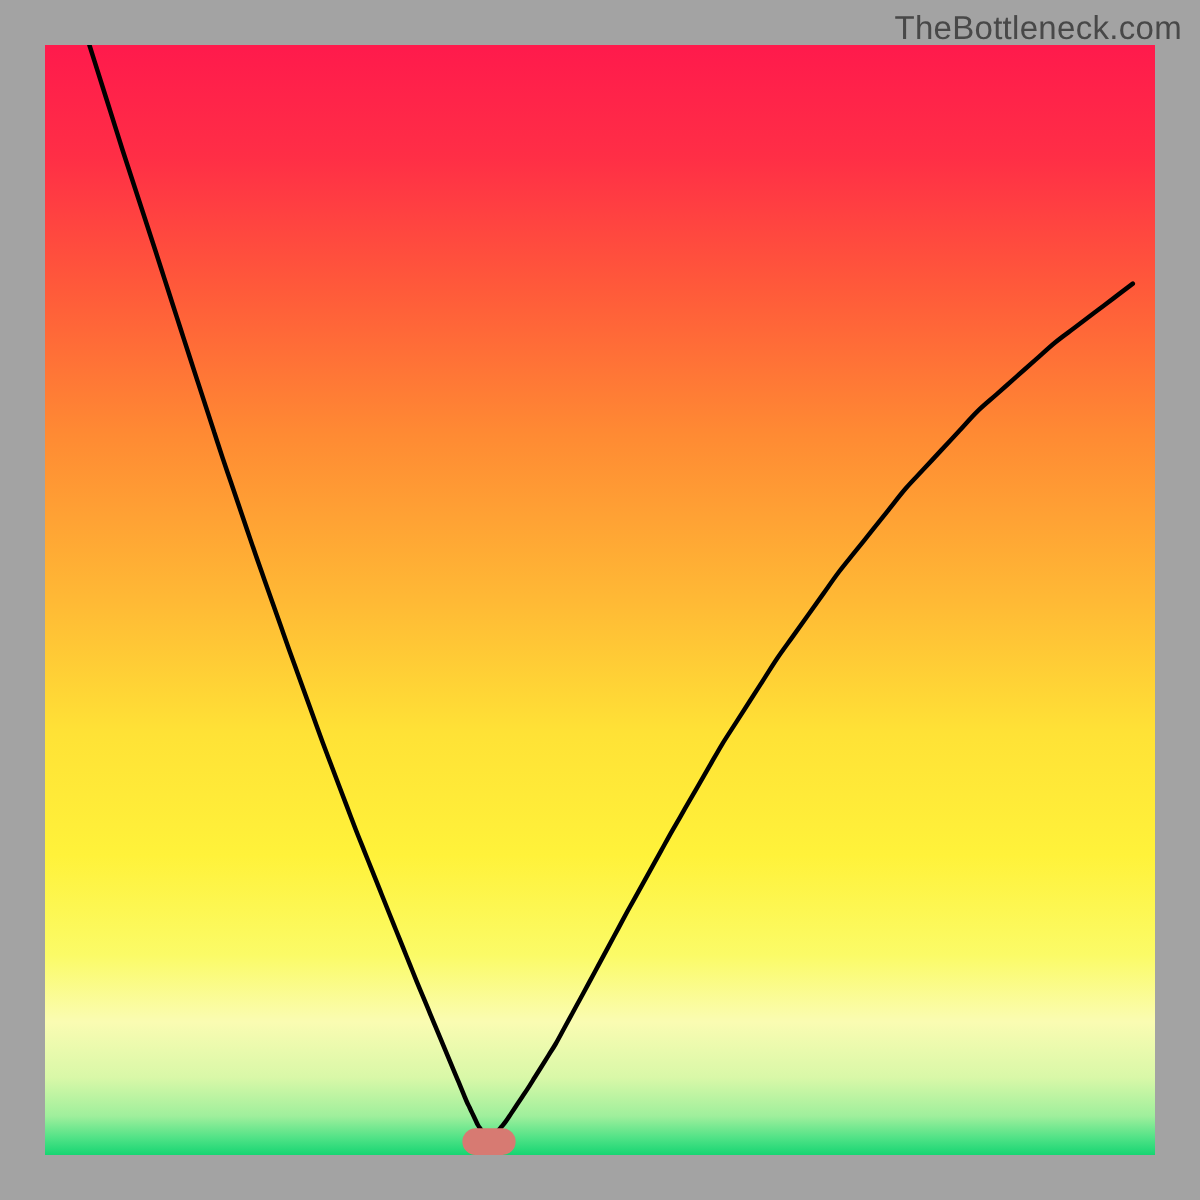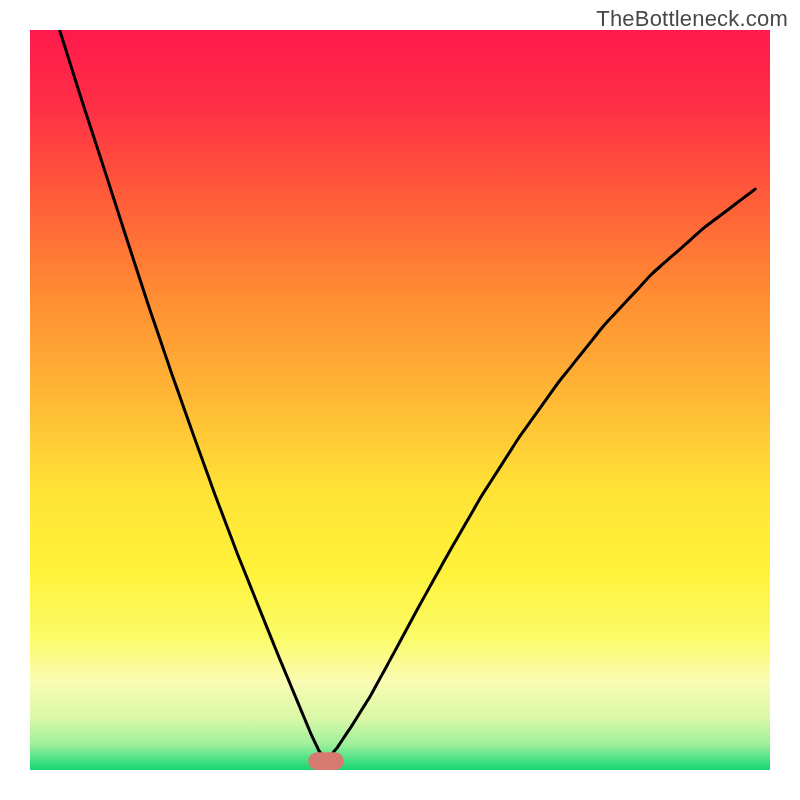--- a/index.html
+++ b/index.html
@@ -1,21 +1,21 @@
 <!DOCTYPE html>
 <html><head>
 <meta charset="utf-8">
 <style>
   * { box-sizing: border-box; margin: 0; padding: 0; }
   html, body { width: 800px; height: 800px; overflow: hidden; background: #000; }
   .wrap {
     position: relative;
     width: 800px;
     height: 800px;
-    background: #ffffff;
+    background: #a3a3a3;
   }
   .watermark {
     position: absolute;
     top: 6px;
     right: 12px;
     font-family: Arial, Helvetica, sans-serif;
     font-size: 22px;
     color: #484848;
     letter-spacing: 0.2px;
     user-select: none;

